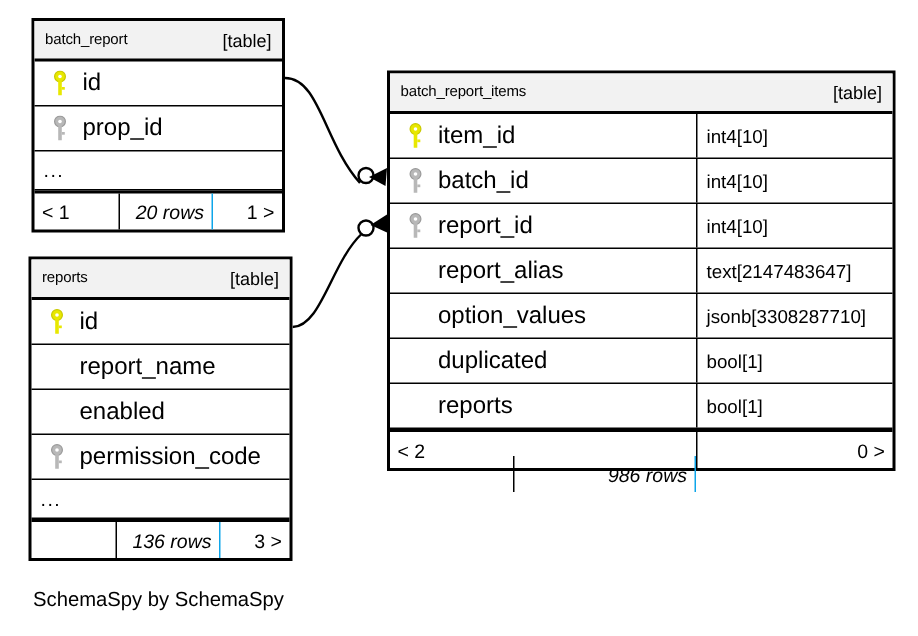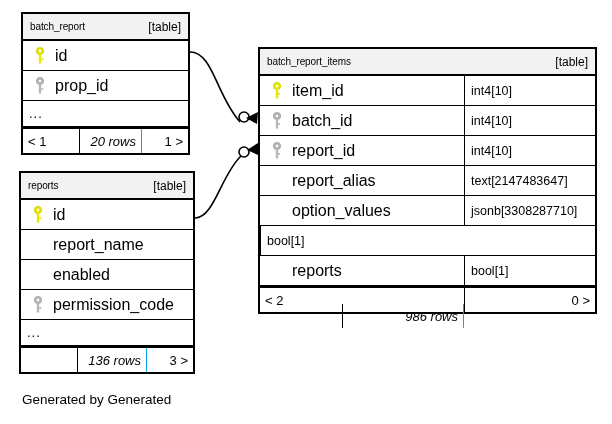--- a/index.html
+++ b/index.html
@@ -357,33 +357,37 @@
 
     <div class="tbl-row">
       <div class="col-name-cell">
         <span class="key-slot"></span>
         <span class="col-label">option_values</span>
       </div>
       <div class="col-type-cell">jsonb[3308287710]</div>
     </div>
 
     <div class="tbl-row">
+      <div class="col-name-cell">
+        <span class="key-slot"></span>
+        <span class="col-label">duplicated</span>
+      </div>
       <div class="col-type-cell">bool[1]</div>
     </div>
 
     <div class="tbl-row">
       <div class="col-name-cell">
         <span class="key-slot"></span>
         <span class="col-label">reports</span>
       </div>
       <div class="col-type-cell">bool[1]</div>
     </div>
 
     <div class="tbl-footer">
       <div class="foot-cell foot-prev">&lt; 2</div>
       <div class="foot-cell foot-rows">986 rows</div>
       <div class="foot-cell foot-next">0 &gt;</div>
     </div>
   </div>
 
-  <div id="caption">Generated by Generated</div>
+  <div id="caption">SchemaSpy by SchemaSpy</div>
 
 </div>
 
 </body></html>

